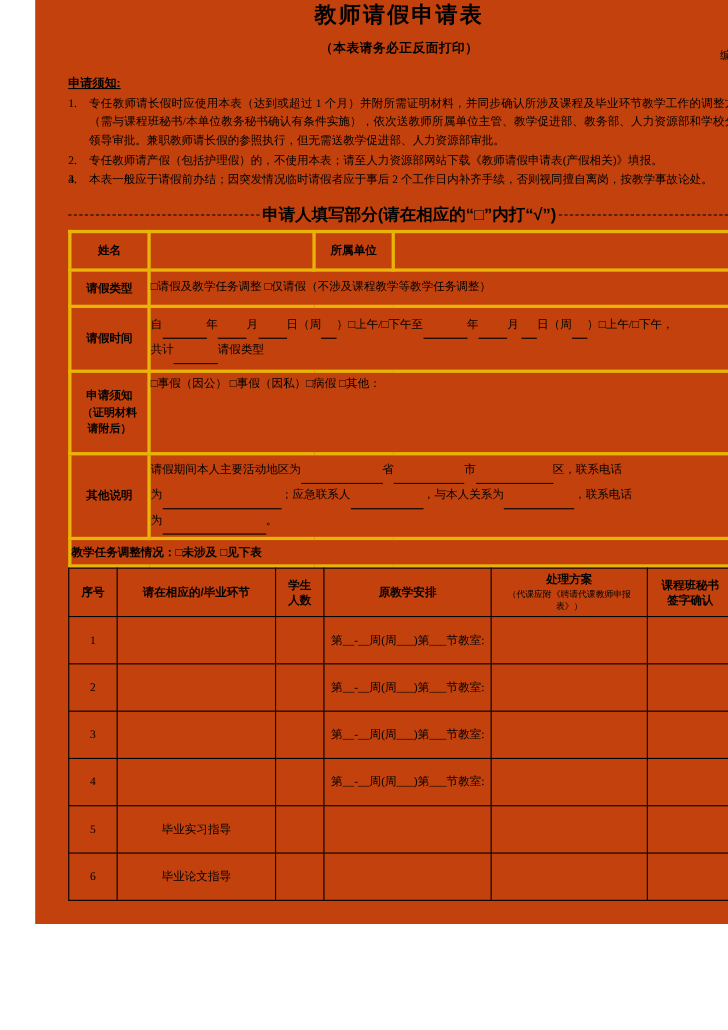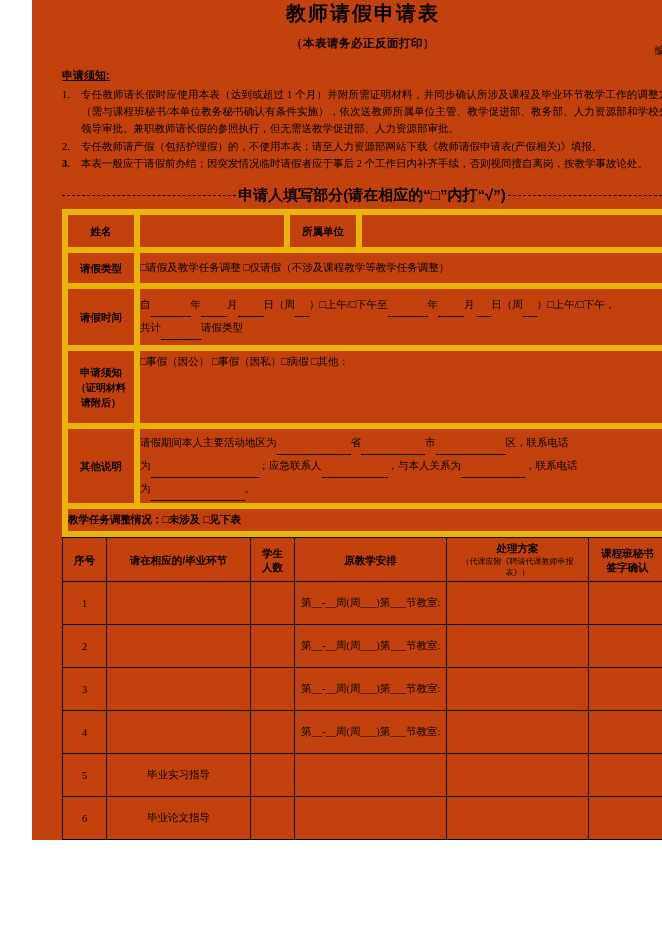--- a/index.html
+++ b/index.html
@@ -94,21 +94,21 @@
   .divider .cap { white-space: nowrap; padding: 0 1px; }
 
   
   table.form {
     border-collapse: collapse;
     width: 604px;
     margin: 0 0 0 30px;
     table-layout: fixed;
   }
   table.form td, table.form th {
-    border: 6px solid #eab308;
+    border: 3px solid #eab308;
     padding: 0;
     vertical-align: middle;
     font-size: 10.5px;
   }
   .lbl {
     text-align: center;
     font-weight: bold;
     font-family: "Liberation Sans", "DejaVu Sans", sans-serif;
     font-size: 11px;
     line-height: 15px;

